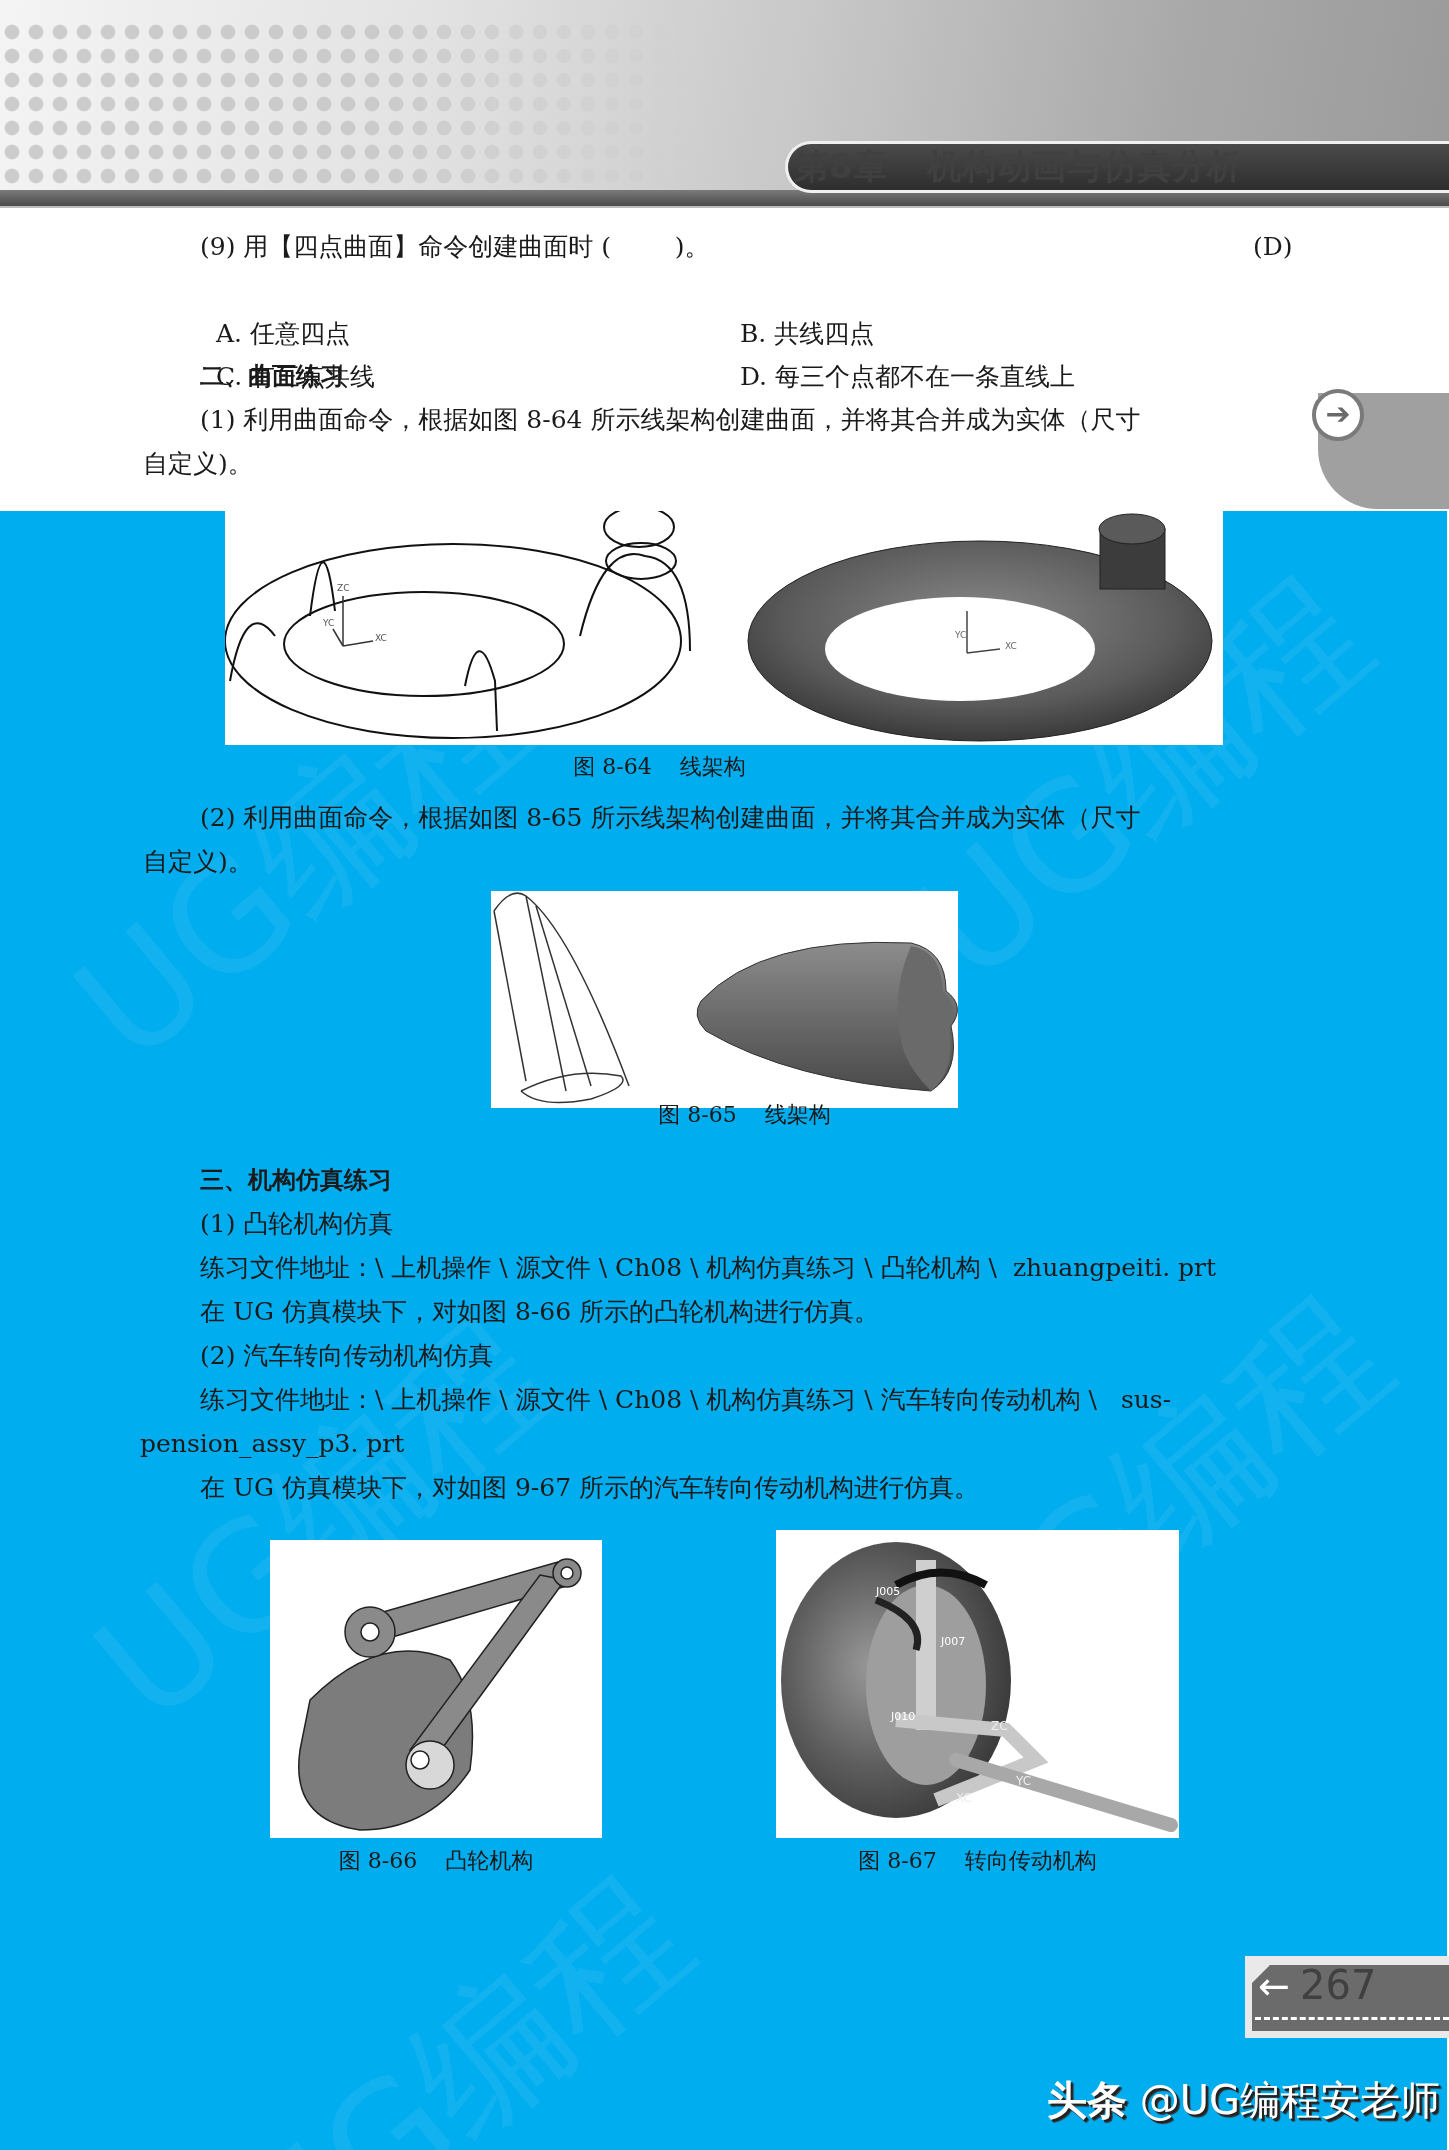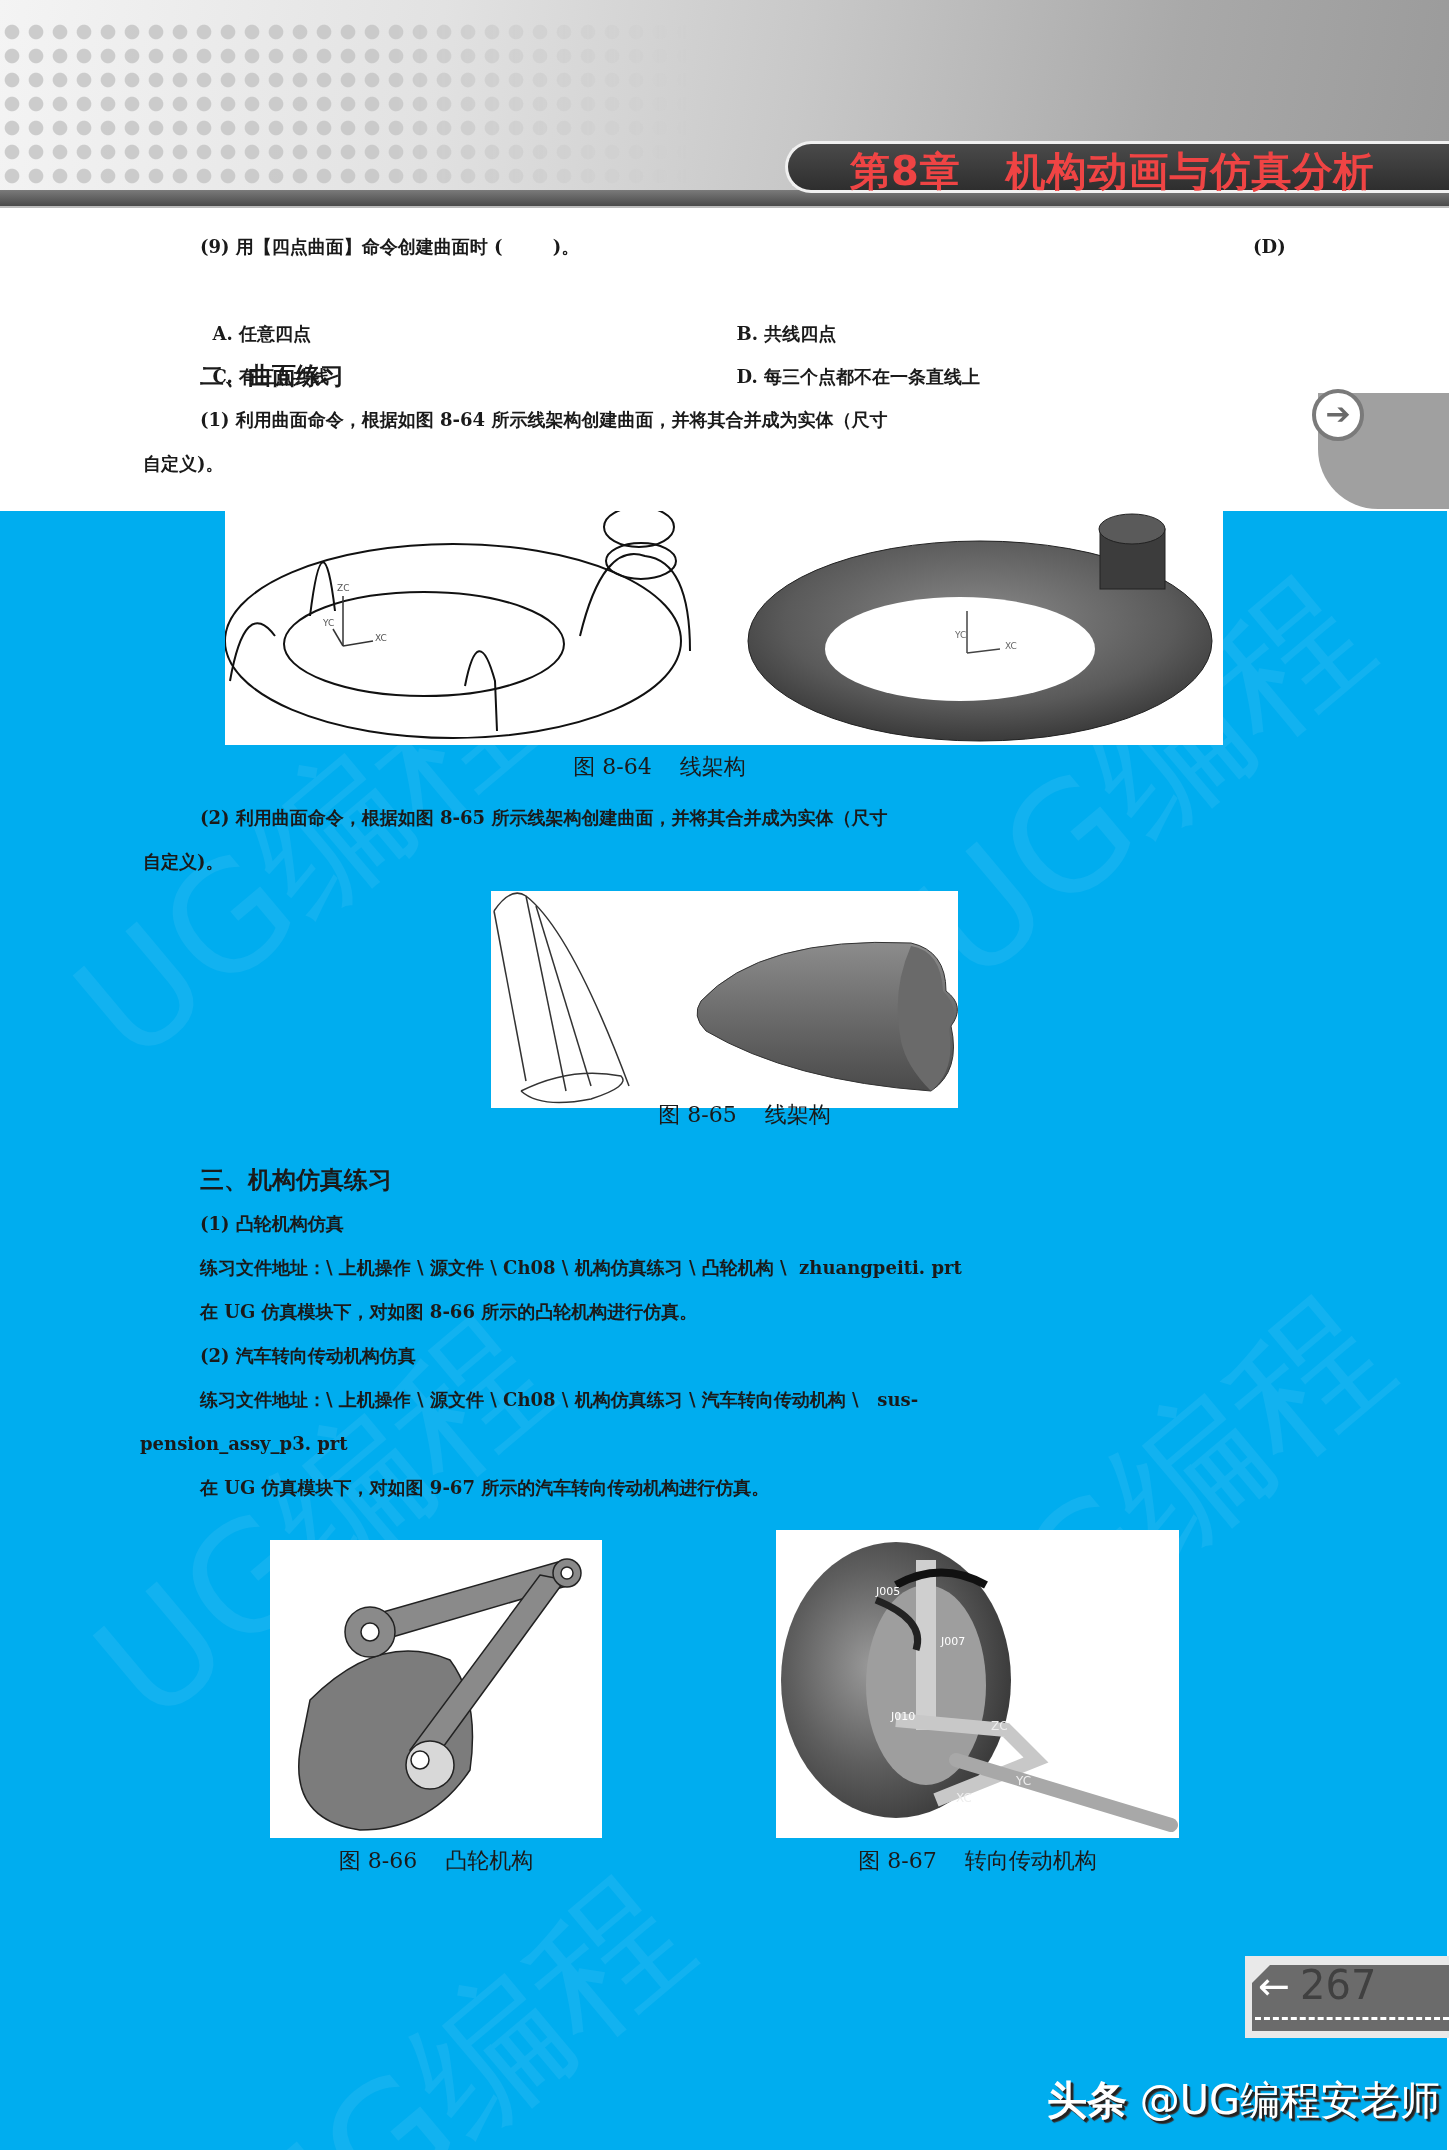--- a/index.html
+++ b/index.html
@@ -12,24 +12,24 @@
   #dots{left:0;top:20px;width:700px;height:170px;
     background-image:radial-gradient(circle,#c6c6c6 40%,rgba(0,0,0,0) 46%);
     background-size:24px 24px;opacity:.85;
     -webkit-mask-image:linear-gradient(90deg,#000 0%,#000 55%,rgba(0,0,0,0) 100%);
     mask-image:linear-gradient(90deg,#000 0%,#000 55%,rgba(0,0,0,0) 100%);}
   #header-bar{left:0;top:190px;width:1449px;height:16px;
     background:linear-gradient(180deg,#7a7a7a,#4a4a4a);border-bottom:2px solid #bcbcbc;}
   #chapter-tab{left:785px;top:141px;width:680px;height:52px;
     background:linear-gradient(180deg,#4a4a4a,#2e2e2e);border:3px solid #f0f0f0;
     border-right:none;border-radius:26px 0 0 26px;box-sizing:border-box;}
-  #chapter-title{left:850px;top:144px;font-family:"DejaVu Sans","Liberation Sans",sans-serif;
-    font-size:40px;font-weight:bold;color:#ef4444;letter-spacing:1px;white-space:pre;}
-  
-  .txt{font-size:18px;line-height:44px;white-space:pre;font-weight:bold;}
+  #chapter-title{left:794px;top:144px;font-family:"DejaVu Sans","Liberation Sans",sans-serif;
+    font-size:34px;font-weight:bold;color:#404040;letter-spacing:1px;white-space:pre;}
+  
+  .txt{font-size:25px;line-height:44px;white-space:pre;}
   .bold{font-family:"DejaVu Sans","Liberation Sans",sans-serif;font-weight:bold;font-size:24px;}
   
   #side-tab{left:1318px;top:393px;width:131px;height:116px;background:#a0a0a0;
     border-radius:0 0 0 60px;}
   #next-circle{left:1312px;top:389px;width:52px;height:52px;border-radius:50%;
     background:#ffffff;border:4px solid #7a7a7a;box-sizing:border-box;
     color:#6a6a6a;font-family:"DejaVu Sans",sans-serif;font-size:30px;font-weight:bold;
     text-align:center;line-height:42px;}
   
   #blue{left:0;top:511px;width:1447px;height:1639px;background:#00adef;}

